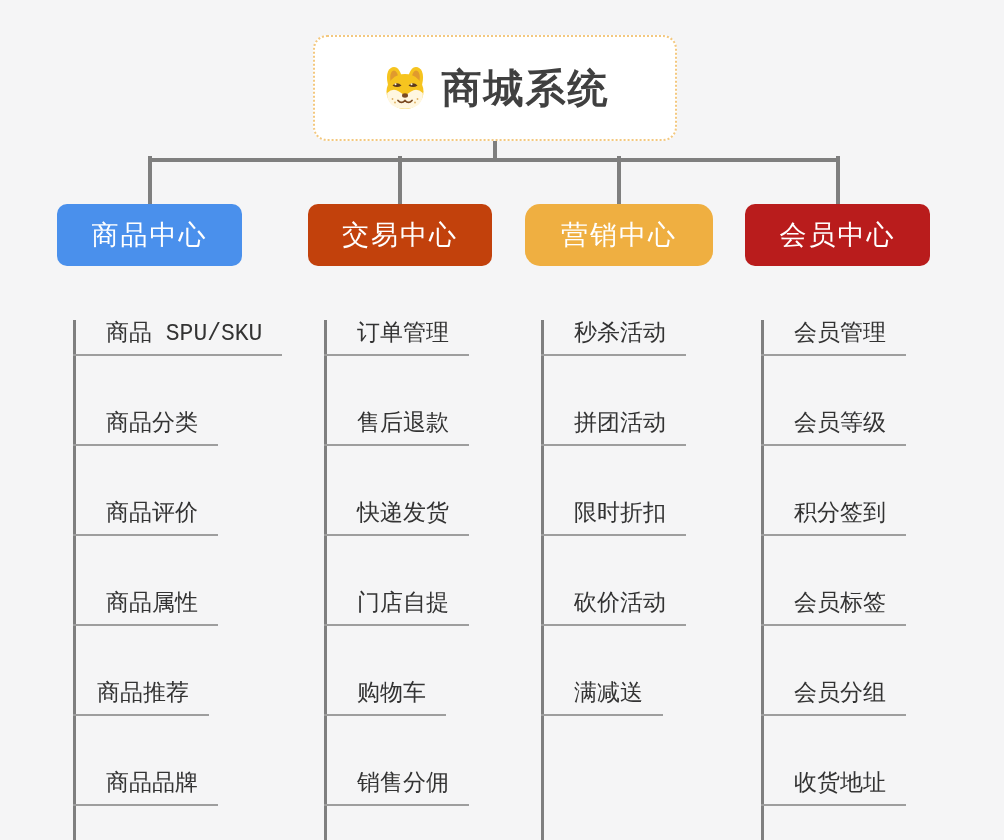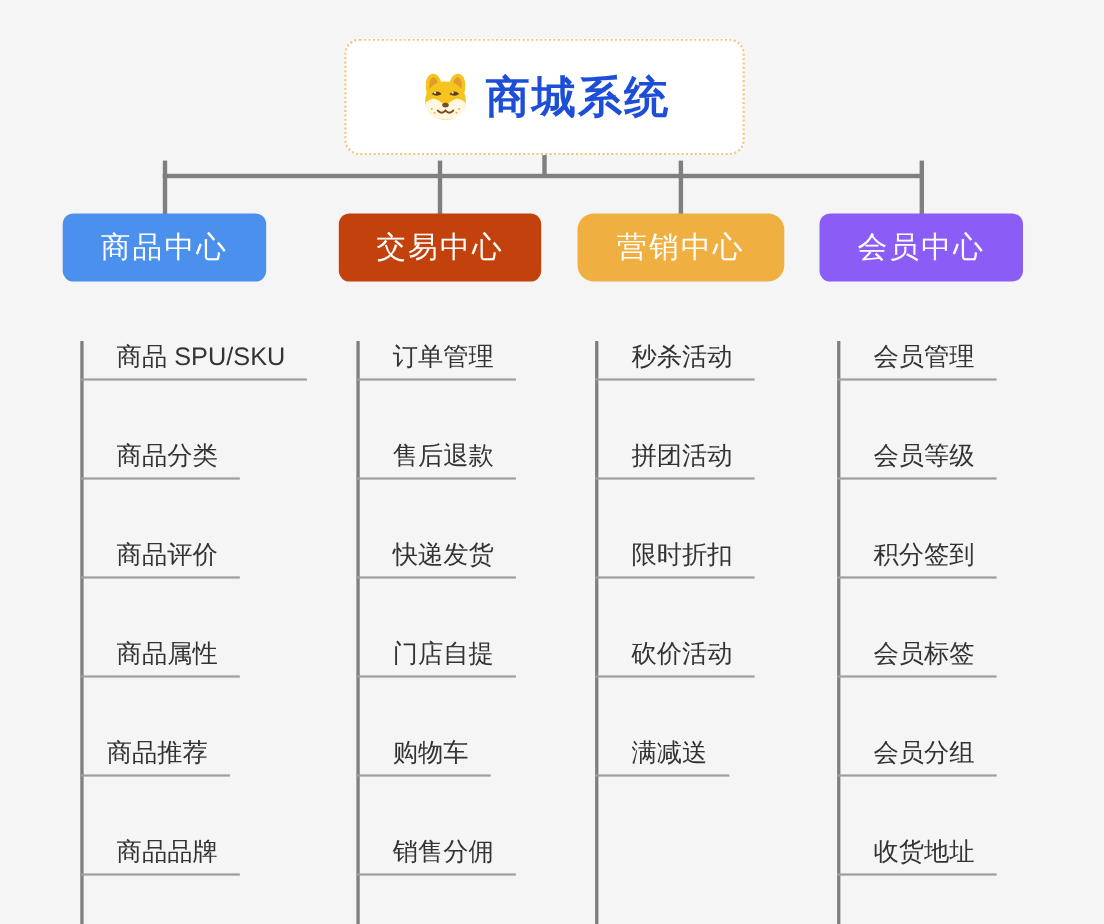--- a/index.html
+++ b/index.html
@@ -36,21 +36,21 @@
     white-space: nowrap;
   }
   .dog-icon { width: 48px; height: 48px; flex: 0 0 auto; }
 
   
   .connector { position: absolute; background: #7f7f7f; }
   .root-stub  { left: 493px; top: 141px; width: 4px; height: 19px; }
   .trunk-h    { left: 148px; top: 158px; width: 692px; height: 4px; }
 
   
-  .branch { position: absolute; top: 146px; }
+  .branch { position: absolute; top: 156px; font-family: Liberation Mono, monospace; }
   .branch:nth-child(1) { left: 57px;  width: 185px; }
   .branch:nth-child(2) { left: 308px; width: 184px; }
   .branch:nth-child(3) { left: 525px; width: 188px; }
   .branch:nth-child(4) { left: 745px; width: 185px; }
   .branch-stub {
     position: absolute;
     left: calc(50% - 2px); top: 0;
     width: 4px; height: 50px;
     background: #7f7f7f;
   }
@@ -118,21 +118,21 @@
 
       <ellipse cx="24" cy="31.5" rx="3" ry="2.2" fill="#7a4a22"></ellipse>
 
       <path d="M17 36.5 q3.5 3.8 7 0 q3.5 3.8 7 0" stroke="#7a4a22" stroke-width="1.8" fill="none" stroke-linecap="round"></path>
 
       <circle cx="11.5" cy="35" r="0.9" fill="#dfb05e"></circle>
       <circle cx="14" cy="38.5" r="0.9" fill="#dfb05e"></circle>
       <circle cx="36.5" cy="35" r="0.9" fill="#dfb05e"></circle>
       <circle cx="34" cy="38.5" r="0.9" fill="#dfb05e"></circle>
     </svg>
-    <span class="root-title" style="color: #1d4ed8;">商城系统</span>
+    <span class="root-title" style="color: #404040;">商城系统</span>
   </div>
 
   <div class="connector root-stub" style="background: rgb(127, 127, 127);"></div>
   <div class="connector trunk-h" style="background: rgb(127, 127, 127);"></div>
 
   <div id="branches">
   <div class="branch">
     <div class="branch-stub" style="background: rgb(127, 127, 127);"></div>
     <div class="branch-node" style="background: rgb(74, 144, 236);">
       <span class="branch-label">商品中心</span>
@@ -226,21 +226,21 @@
   </div>
 
   <div class="leaf" style="border-bottom-color: rgb(158, 158, 158);">
     <span class="leaf-label">满减送</span>
   </div>
 </div>
   </div>
 
   <div class="branch">
     <div class="branch-stub" style="background: rgb(127, 127, 127);"></div>
-    <div class="branch-node" style="background: #8b5cf6; align-items: center;">
+    <div class="branch-node" style="background: #b91c1c; align-items: center;">
       <span class="branch-label">会员中心</span>
     </div>
     <div class="leaf-col">
       <div class="col-line" style="background: rgb(127, 127, 127);"></div>
 
   <div class="leaf" style="border-bottom-color: rgb(158, 158, 158);">
     <span class="leaf-label">会员管理</span>
   </div>
 
   <div class="leaf" style="border-bottom-color: rgb(158, 158, 158);">

